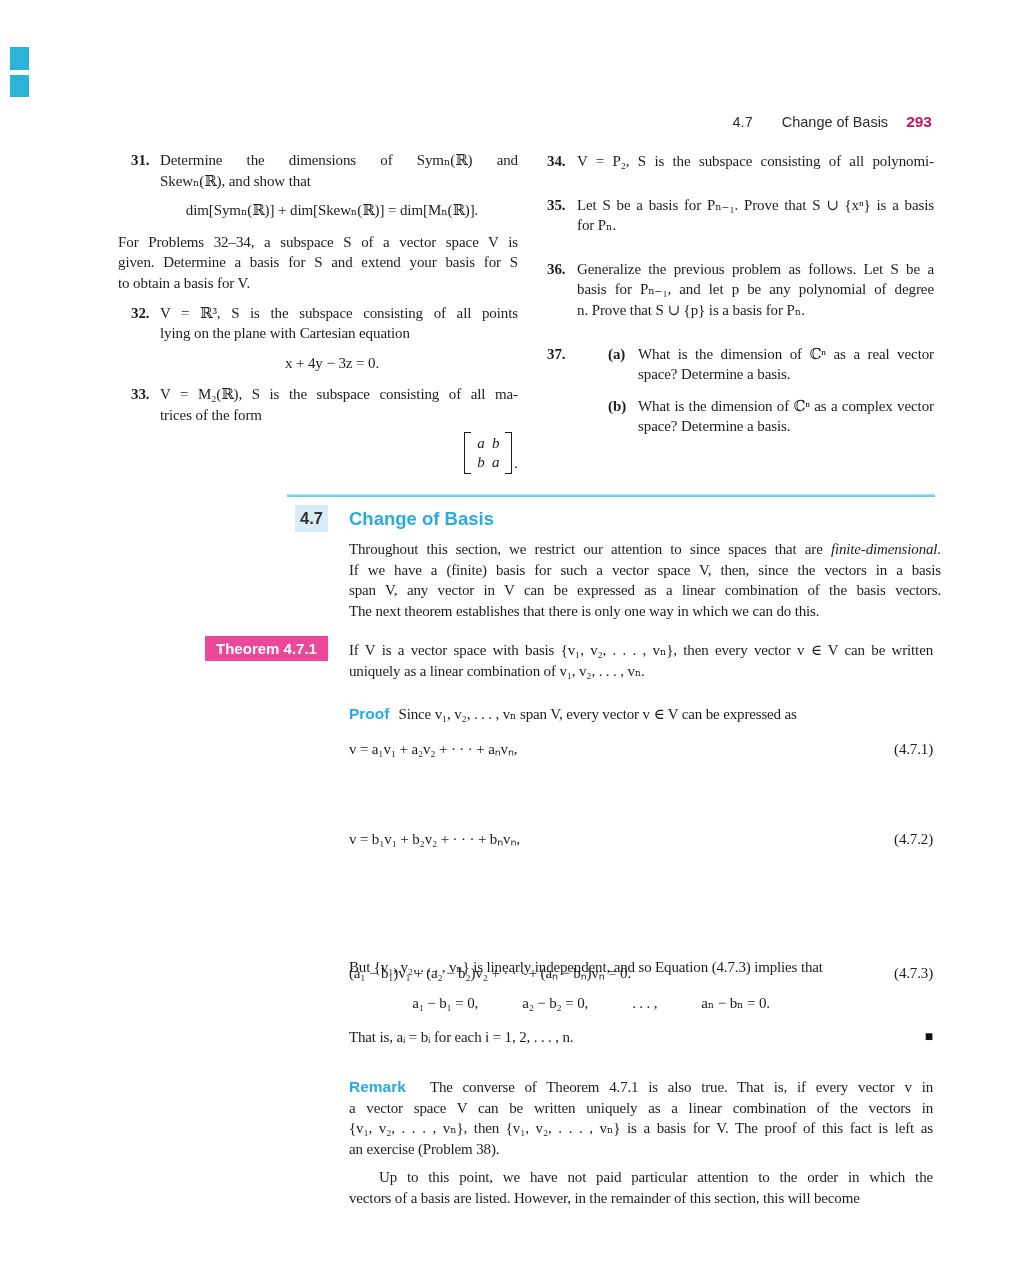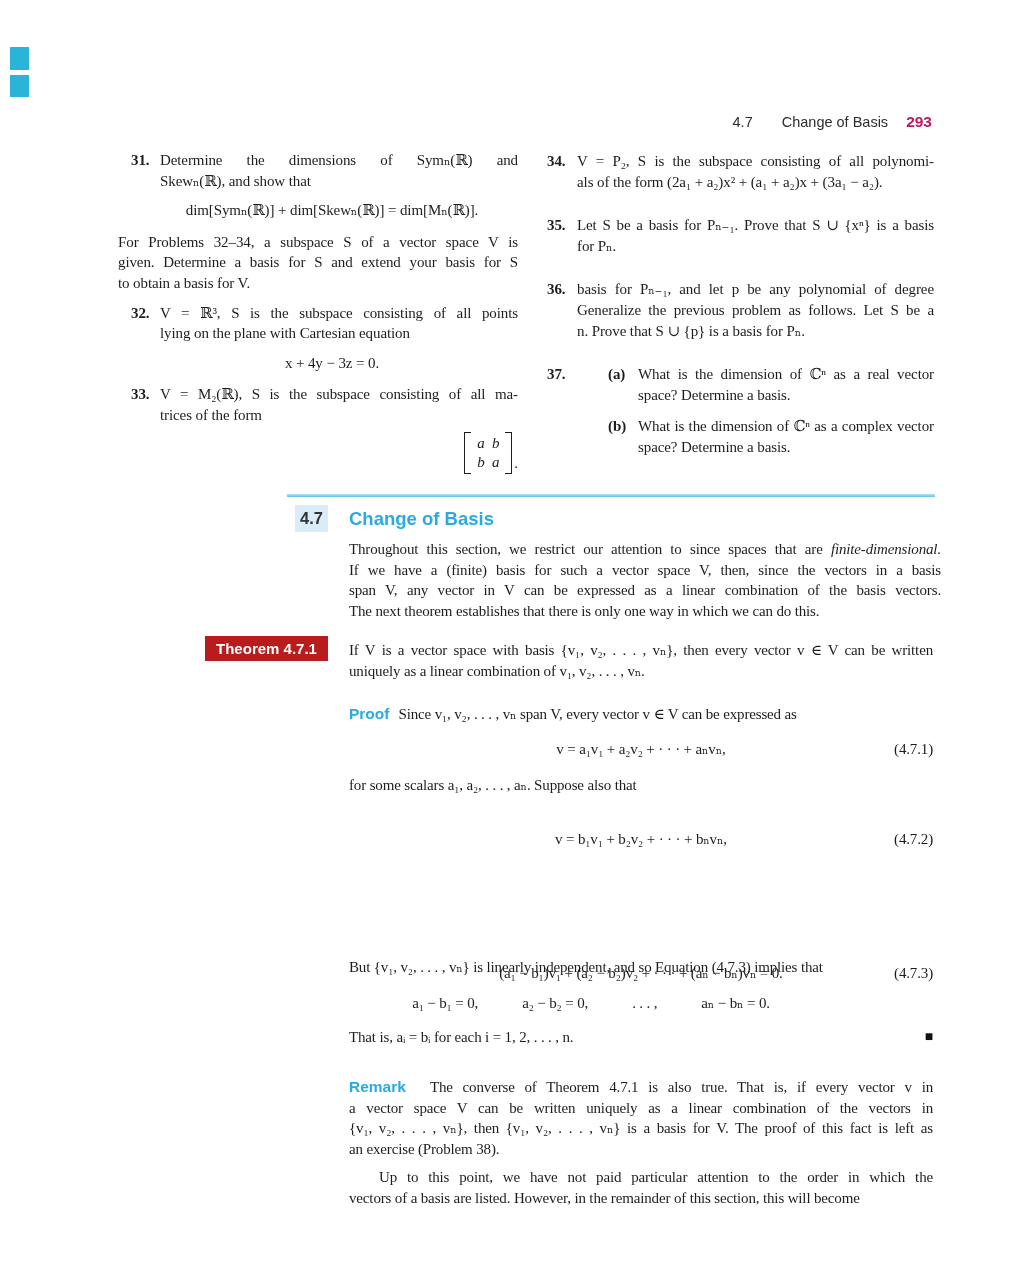--- a/index.html
+++ b/index.html
@@ -53,29 +53,29 @@
             background:linear-gradient(#b5e3f5,#5ec4ea);}
   .sec-num{position:absolute;left:295px;top:466px;width:33px;height:27px;background:#d9edf8;
            display:flex;align-items:center;justify-content:center;
            font-family:"Liberation Sans","DejaVu Sans",sans-serif;font-size:16.5px;font-weight:600;color:#333333;}
   .sec-title{position:absolute;left:349px;top:469px;font-family:"Liberation Sans","DejaVu Sans",sans-serif;
              font-size:18.5px;font-weight:600;color:#29abe2;}
 
   
   .main{position:absolute;left:349px;width:584px;font-size:15px;line-height:20.3px;letter-spacing:-0.15px;}
   .m-intro{top:500px;width:592px;}
-  .theorem-label{position:absolute;left:205px;top:597px;width:123px;height:25px;background:#b91c1c;
+  .theorem-label{position:absolute;left:205px;top:597px;width:123px;height:25px;background:#ec4899;
                  display:flex;align-items:center;justify-content:center;color:#ffffff;
                  font-family:"Liberation Sans","DejaVu Sans",sans-serif;font-size:15px;font-weight:bold;}
   .m-theorem{top:601px;}
   .m-proof{top:665px;}
   .inline-label{font-family:"Liberation Sans","DejaVu Sans",sans-serif;font-weight:bold;color:#29abe2;
                 font-size:15.5px;letter-spacing:0;}
   .m-proof .inline-label{margin-right:9px;}
-  .eq{position:relative;text-align:center;}
+  .eq{position:relative;text-align:left;font-family:Liberation Serif, serif;}
   .m-eq1{top:700px;}
   .m-para1{top:736px;}
   .m-eq2{top:770px;}
   .m-para2{top:807px;}
   .m-eq3{top:883px;}
   .m-para3{top:918px;}
   .eq .tag{position:absolute;right:0;top:0;}
   .m-zeros{top:954px;}
   .zeros-row{display:flex;justify-content:center;gap:44px;transform:translateX(-50px);}
   .m-closing{top:988px;}
@@ -136,31 +136,30 @@
         </span>
         <span class="msuffix">.</span>
       </div>
     </div>
   </div>
 
   <div class="col col-right">
     <div class="prob">
       <span class="pnum">34.</span>
       <div class="pline j">V = P₂, S is the subspace consisting of all polynomi-</div>
-      <div class="pline">als of the form (2a₁ + a₂)x² + (a₁ + a₂)x + (3a₁ − a₂).</div>
     </div>
     <div class="prob">
       <span class="pnum">35.</span>
       <div class="pline j">Let S be a basis for Pₙ₋₁. Prove that S ∪ {xⁿ} is a basis</div>
       <div class="pline">for Pₙ.</div>
     </div>
     <div class="prob">
       <span class="pnum">36.</span>
+      <div class="pline j">Generalize the previous problem as follows. Let S be a</div>
       <div class="pline j">basis for Pₙ₋₁, and let p be any polynomial of degree</div>
-      <div class="pline j">Generalize the previous problem as follows. Let S be a</div>
       <div class="pline">n. Prove that S ∪ {p} is a basis for Pₙ.</div>
     </div>
     <div class="prob prob-last">
       <span class="pnum">37.</span>
       <div class="part">
         <span class="plabel">(a)</span>
         <div class="pline j">What is the dimension of ℂⁿ as a real vector</div>
         <div class="pline">space? Determine a basis.</div>
       </div>
       <div class="part">
@@ -189,21 +188,20 @@
   </div>
 
   <div class="main m-proof">
     <span class="inline-label">Proof</span><span>Since v₁, v₂, . . . , vₙ span V, every vector v ∈ V can be expressed as</span>
   </div>
 
   <div class="main eq m-eq1">
     <span>v = a₁v₁ + a₂v₂ + · · · + aₙvₙ,</span>
     <span class="tag">(4.7.1)</span>
   </div>
-  <div class="main m-para1">for some scalars a₁, a₂, . . . , aₙ. Suppose also that</div>
   <div class="main eq m-eq2">
     <span>v = b₁v₁ + b₂v₂ + · · · + bₙvₙ,</span>
     <span class="tag">(4.7.2)</span>
   </div>
   <div class="main eq m-eq3">
     <span>(a₁ − b₁)v₁ + (a₂ − b₂)v₂ + · · · + (aₙ − bₙ)vₙ = 0.</span>
     <span class="tag">(4.7.3)</span>
   </div>
   <div class="main m-para3">But {v₁, v₂, . . . , vₙ} is linearly independent, and so Equation (4.7.3) implies that</div>
   <div class="main m-zeros">

